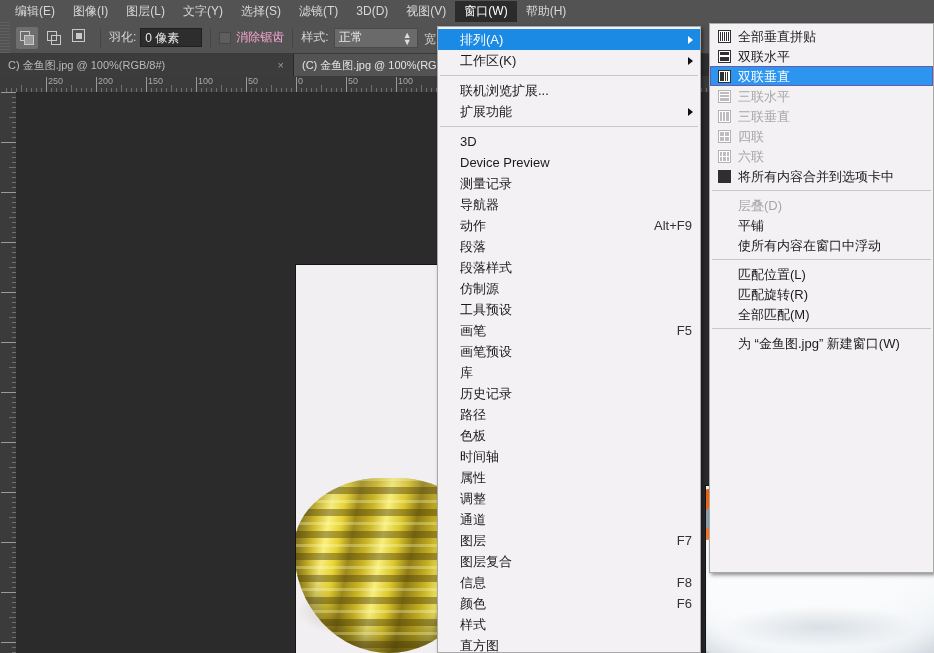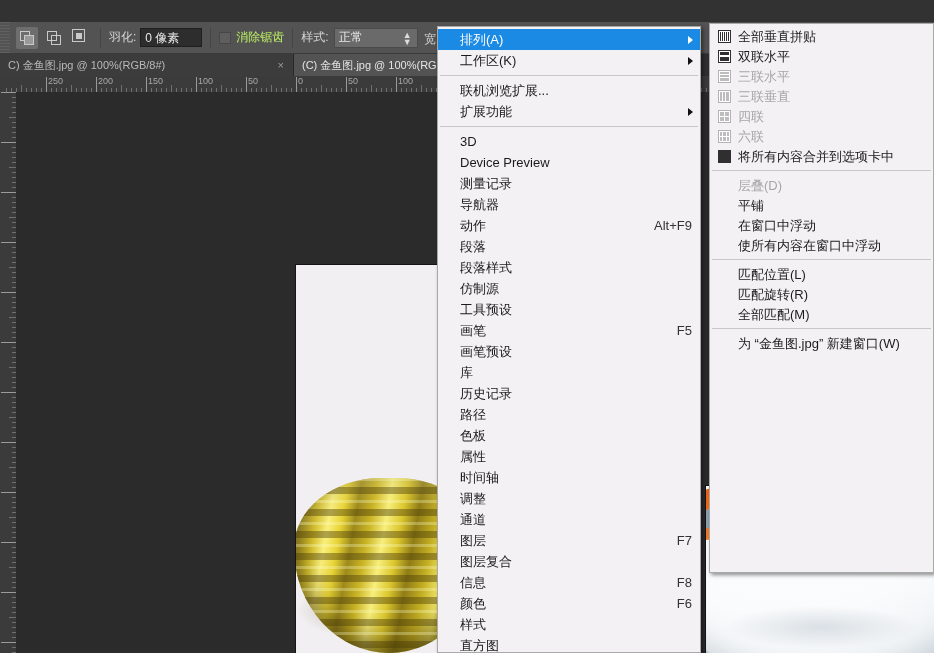--- a/index.html
+++ b/index.html
@@ -34,21 +34,21 @@
     opacity:.55;}
   .selicons{display:flex;align-items:center;gap:5px;padding-left:6px;}
   .selbtn{width:22px;height:22px;position:relative;border-radius:2px;}
   .selbtn.on{background:#6e6e6e;}
   .sq{position:absolute;box-sizing:border-box;border:1px solid #c9c9c9;}
   .s1{left:4px;top:4px;width:10px;height:10px;}
   .s2{left:8px;top:8px;width:10px;height:10px;background:#9a9a9a;}
   .s3{left:6px;top:6px;width:10px;height:10px;}
   .sep{width:1px;height:20px;background:#454545;margin:0 8px;}
   .ob-label{font-size:12px;color:#d6d6d6;white-space:nowrap;}
-  .ob-label.dim{color:#bef264;}
+  .ob-label.dim{color:#f9a8d4;}
   .feather-input{
     width:62px;height:19px;background:#2d2d2d;border:1px solid #1f1f1f;
     color:#e6e6e6;font-size:12px;line-height:19px;padding:0 4px;
     box-sizing:border-box;margin-left:4px;
   }
   .chk{width:12px;height:12px;background:#5e5e5e;border:1px solid #474747;
        box-sizing:border-box;margin-right:5px;}
   .style-select{
     width:84px;height:20px;background:#6a6a6a;border:1px solid #4a4a4a;
     color:#e8e8e8;font-size:12px;box-sizing:border-box;
@@ -208,20 +208,32 @@
   .row.disabled .ico i{background:#bdbdbd;}
   .ico.fill{background:#2f2f2f;}
 
   .ob-right-clip{position:absolute;left:424px;top:22px;width:14px;height:32px;overflow:hidden;}
 </style>
 </head>
 <body>
 
 <div id="app">
 
+  <div class="menubar" id="menubar">
+      <div class="mi">编辑(E)</div>
+      <div class="mi">图像(I)</div>
+      <div class="mi">图层(L)</div>
+      <div class="mi">文字(Y)</div>
+      <div class="mi">选择(S)</div>
+      <div class="mi">滤镜(T)</div>
+      <div class="mi">3D(D)</div>
+      <div class="mi">视图(V)</div>
+      <div class="mi active">窗口(W)</div>
+      <div class="mi">帮助(H)</div>
+    </div>
 
   <div class="optionsbar">
     <div class="ob-grip"></div>
     <div class="selicons">
       <div class="selbtn on">
         <span class="sq s1"></span>
           <span class="sq s2"></span>
       </div>
       <div class="selbtn">
         <span class="sq s1"></span>
@@ -658,24 +670,24 @@
       <div class="row">
         <span class="lbl">历史记录</span>
       </div>
       <div class="row">
         <span class="lbl">路径</span>
       </div>
       <div class="row">
         <span class="lbl">色板</span>
       </div>
       <div class="row">
+        <span class="lbl">时间轴</span>
+      </div>
+      <div class="row">
         <span class="lbl">属性</span>
-      </div>
-      <div class="row">
-        <span class="lbl">时间轴</span>
       </div>
       <div class="row">
         <span class="lbl">调整</span>
       </div>
       <div class="row">
         <span class="lbl">通道</span>
       </div>
       <div class="row">
         <span class="lbl">图层</span>
         <span class="sc">F7</span>
@@ -709,20 +721,28 @@
           <i style="left: 9px; top: 1px; width: 1px; height: 9px;"></i>
         </span>
         <span class="lbl">全部垂直拼贴</span>
       </div>
       <div class="row">
         <span class="ico">
           <i style="left: 1px; top: 1px; width: 9px; height: 3px;"></i>
           <i style="left: 1px; top: 6px; width: 9px; height: 4px;"></i>
         </span>
         <span class="lbl">双联水平</span>
+      </div>
+      <div class="row hl">
+        <span class="ico">
+          <i style="left: 1px; top: 1px; width: 4px; height: 9px;"></i>
+          <i style="left: 6px; top: 1px; width: 1px; height: 9px;"></i>
+          <i style="left: 8px; top: 1px; width: 1px; height: 9px;"></i>
+        </span>
+        <span class="lbl">双联垂直</span>
       </div>
       <div class="row disabled">
         <span class="ico">
           <i style="left: 1px; top: 1px; width: 9px; height: 2px;"></i>
           <i style="left: 1px; top: 4px; width: 9px; height: 2px;"></i>
           <i style="left: 1px; top: 7px; width: 9px; height: 3px;"></i>
         </span>
         <span class="lbl">三联水平</span>
       </div>
       <div class="row disabled">
@@ -761,24 +781,20 @@
       <div class="row disabled">
         <span style="width: 13px; margin-right: 7px; flex: 0 0 auto;"></span>
         <span class="lbl">层叠(D)</span>
       </div>
       <div class="row">
         <span style="width: 13px; margin-right: 7px; flex: 0 0 auto;"></span>
         <span class="lbl">平铺</span>
       </div>
       <div class="row">
         <span style="width: 13px; margin-right: 7px; flex: 0 0 auto;"></span>
-        <span class="lbl">在窗口中浮动</span>
-      </div>
-      <div class="row">
-        <span style="width: 13px; margin-right: 7px; flex: 0 0 auto;"></span>
         <span class="lbl">使所有内容在窗口中浮动</span>
       </div>
       <div class="divider"></div>
       <div class="row">
         <span style="width: 13px; margin-right: 7px; flex: 0 0 auto;"></span>
         <span class="lbl">匹配位置(L)</span>
       </div>
       <div class="row">
         <span style="width: 13px; margin-right: 7px; flex: 0 0 auto;"></span>
         <span class="lbl">匹配旋转(R)</span>

